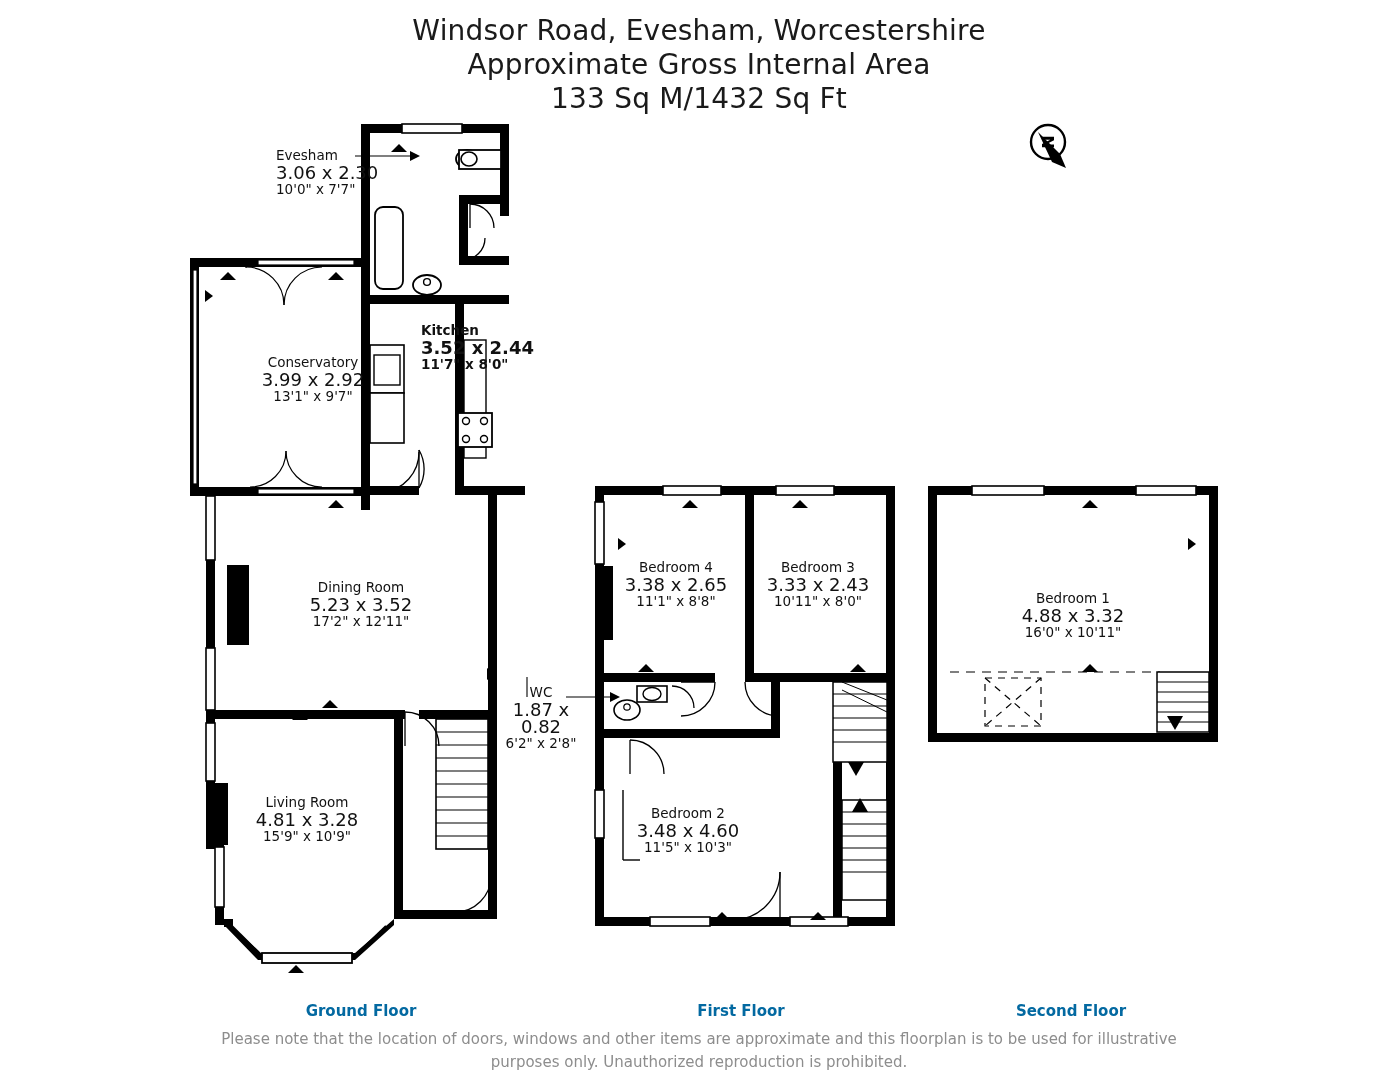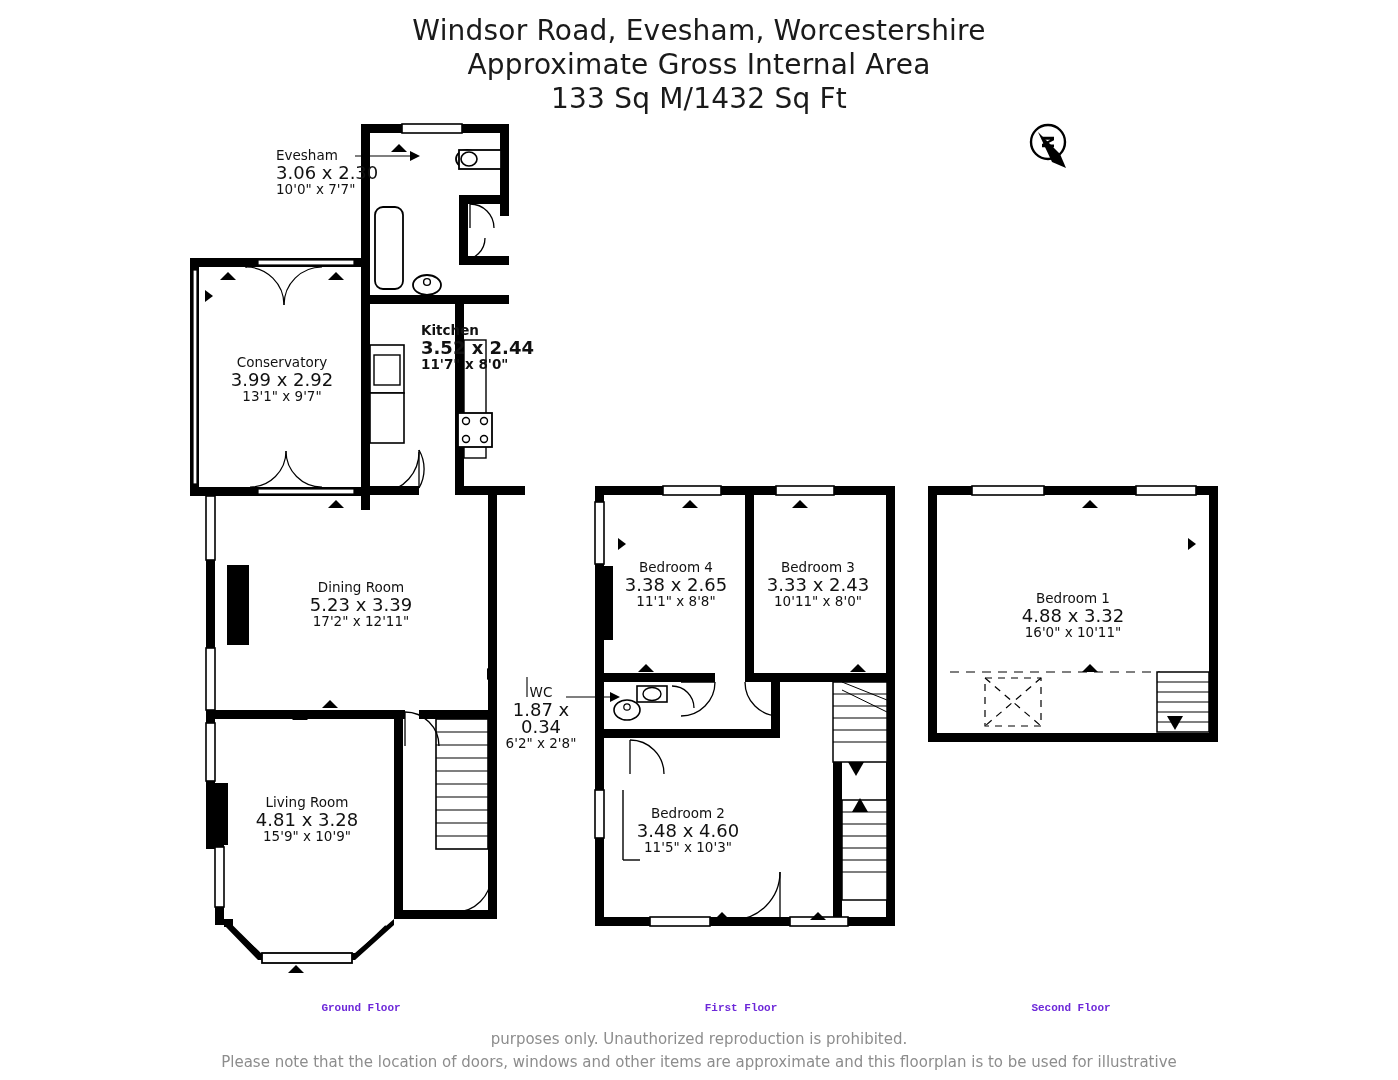--- a/index.html
+++ b/index.html
@@ -24,21 +24,21 @@
     line-height:34px;
     letter-spacing:0.2px;
     color:#1a1a1a;
   }
 
   
   #compass { left:1016px; top:122px; width:80px; height:70px; }
 
   
   .floor-caption {
-    font-size:11px; font-weight:bold; color:#6d28d9; text-align:center;font-family:Liberation Mono, monospace;
+    font-size:15px; font-weight:bold; color:#0369a1; text-align:center;
   }
   #caption-ground { left:236px; top:1002px; width:250px; }
   #caption-first  { left:616px; top:1002px; width:250px; }
   #caption-second { left:946px; top:1002px; width:250px; }
 
   
   #disclaimer {
     left:199px; top:1028px; width:1000px;
     text-align:center; color:#8d8d8d; font-size:15px; line-height:23px;
   }
@@ -301,41 +301,41 @@
   <div class="rl-m">3.06 x 2.30</div>
   <div class="rl-ft">10'0" x 7'7"</div>
 </div>
 
 <div class="abs room-label left-al" style="left:421px; top:322px; width:140px;font-weight:bold;">
   <div class="rl-name">Kitchen</div>
   <div class="rl-m">3.52 x 2.44</div>
   <div class="rl-ft">11'7" x 8'0"</div>
 </div>
 
-<div class="abs room-label" style="left:197px; top:354px; width:170px;">
+<div class="abs room-label" style="left:197px; top:354px; width:170px;padding-left:31px;">
   <div class="rl-name">Conservatory</div>
   <div class="rl-m">3.99 x 2.92</div>
   <div class="rl-ft">13'1" x 9'7"</div>
 </div>
 
 <div class="abs room-label" style="left:276px; top:579px; width:170px;">
   <div class="rl-name">Dining Room</div>
-  <div class="rl-m">5.23 x 3.39</div>
+  <div class="rl-m">5.23 x 3.52</div>
   <div class="rl-ft">17'2" x 12'11"</div>
 </div>
 
 <div class="abs room-label" style="left:222px; top:794px; width:170px;">
   <div class="rl-name">Living Room</div>
   <div class="rl-m">4.81 x 3.28</div>
   <div class="rl-ft">15'9" x 10'9"</div>
 </div>
 
 <div class="abs room-label" style="left:494px; top:684px; width:94px;">
   <div class="rl-name">WC</div>
-  <div class="rl-m">1.87 x 0.34</div>
+  <div class="rl-m">1.87 x 0.82</div>
   <div class="rl-ft">6'2" x 2'8"</div>
 </div>
 
 <div class="abs room-label" style="left:606px; top:559px; width:140px;">
   <div class="rl-name">Bedroom 4</div>
   <div class="rl-m">3.38 x 2.65</div>
   <div class="rl-ft">11'1" x 8'8"</div>
 </div>
 
 <div class="abs room-label" style="left:748px; top:559px; width:140px;">
@@ -354,15 +354,15 @@
   <div class="rl-name">Bedroom 1</div>
   <div class="rl-m">4.88 x 3.32</div>
   <div class="rl-ft">16'0" x 10'11"</div>
 </div>
 
 <div id="caption-ground" class="abs floor-caption">Ground Floor</div>
 <div id="caption-first" class="abs floor-caption">First Floor</div>
 <div id="caption-second" class="abs floor-caption">Second Floor</div>
 
 <div id="disclaimer" class="abs">
+  <div>Please note that the location of doors, windows and other items are approximate and this floorplan is to be used for illustrative</div>
   <div>purposes only. Unauthorized reproduction is prohibited.</div>
-  <div>Please note that the location of doors, windows and other items are approximate and this floorplan is to be used for illustrative</div>
 </div>
 
 </body></html>

